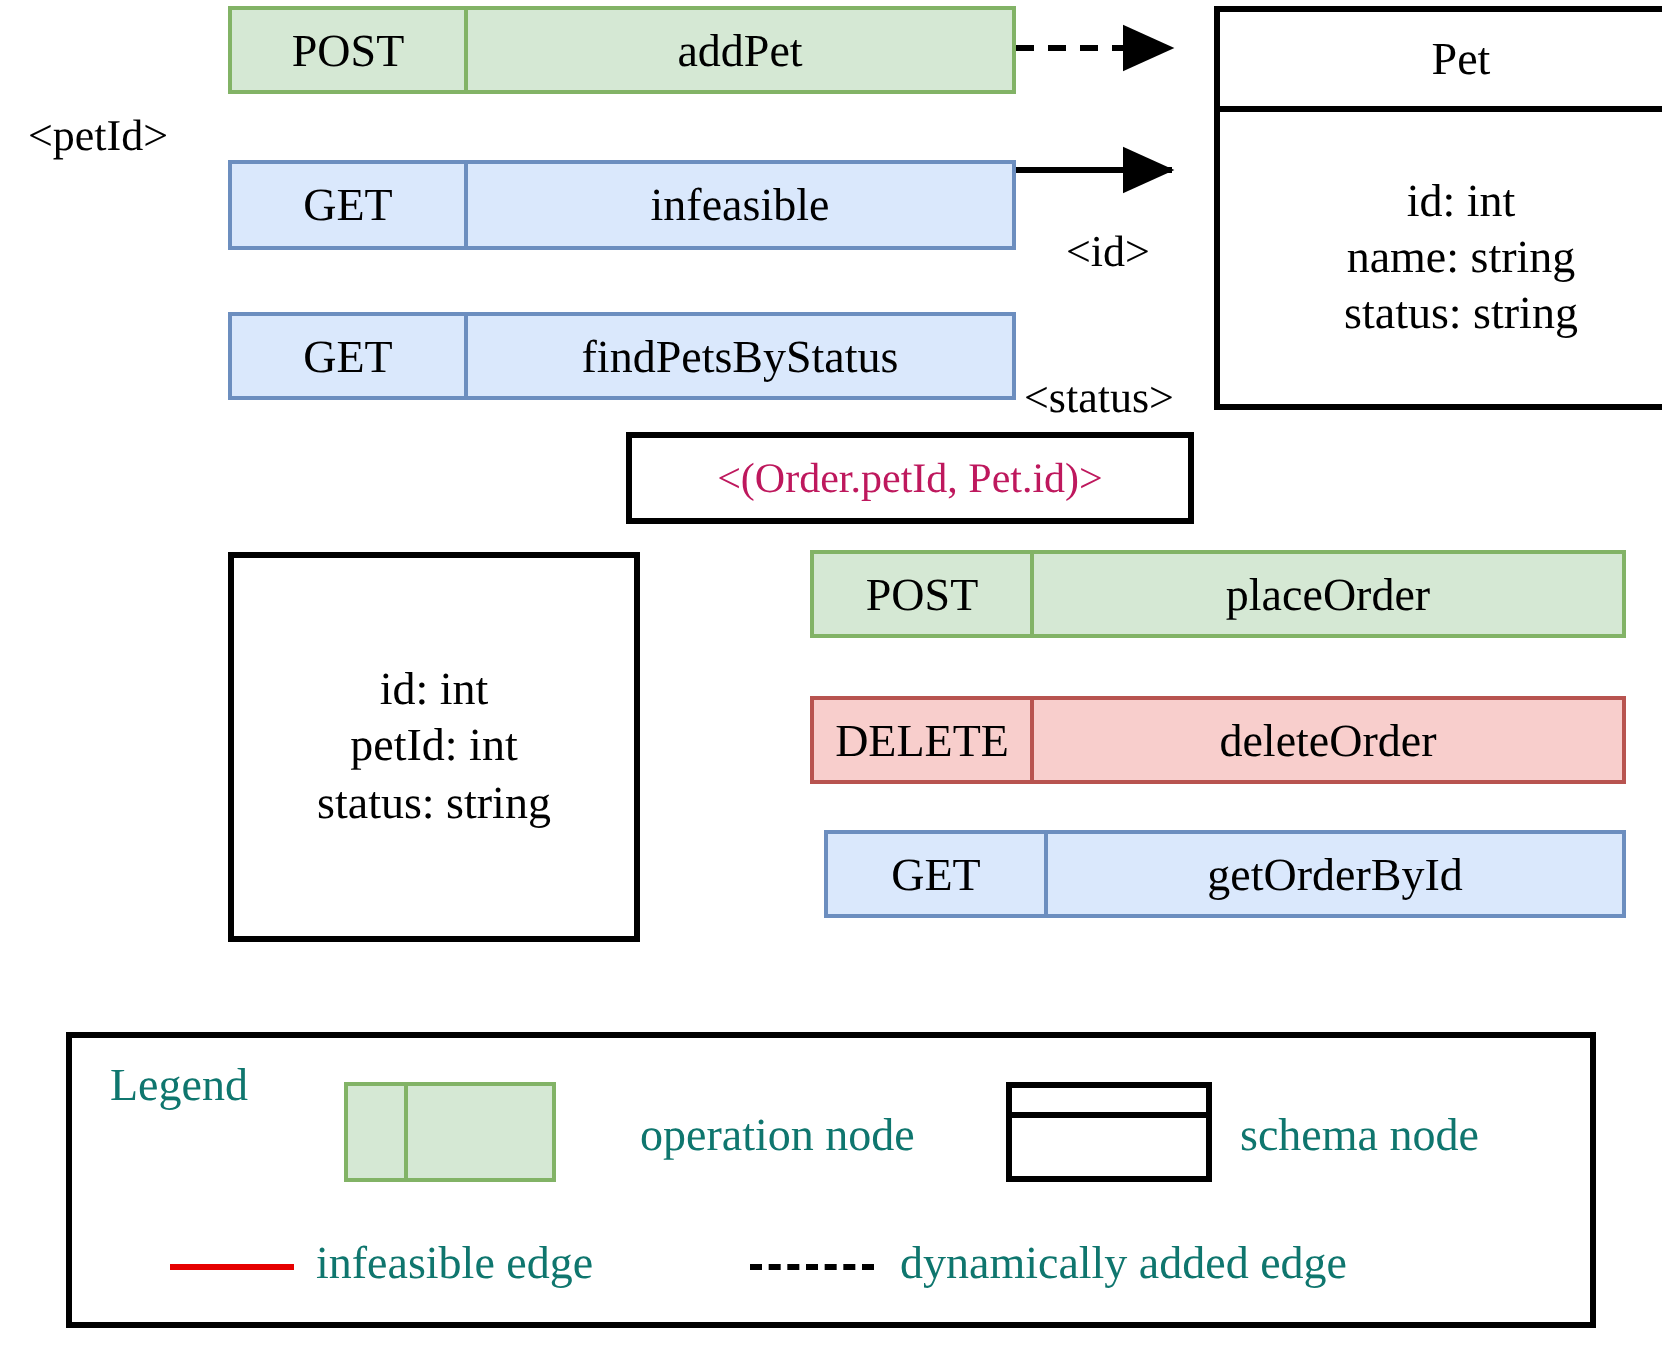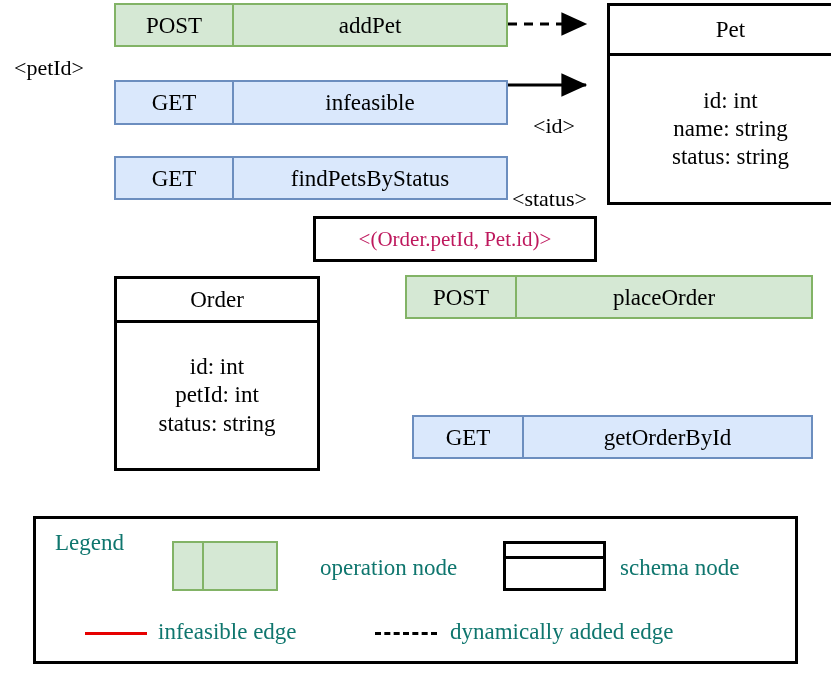--- a/index.html
+++ b/index.html
@@ -125,37 +125,40 @@
   <div class="node op blue" style="left:114px;top:156px;width:394px;height:44px;">
     <div class="verb" style="width:118px;">GET</div>
     <div class="opname">findPetsByStatus</div>
   </div>
 
   <div class="node op green" style="left:405px;top:275px;width:408px;height:44px;">
     <div class="verb" style="width:110px;">POST</div>
     <div class="opname">placeOrder</div>
   </div>
 
+  <div class="node op red" style="left:405px;top:348px;width:408px;height:44px;">
+    <div class="verb" style="width:110px;">DELETE</div>
+    <div class="opname">deleteOrder</div>
+  </div>
 
   <div class="node op blue" style="left:412px;top:415px;width:401px;height:44px;">
     <div class="verb" style="width:110px;">GET</div>
     <div class="opname">getOrderById</div>
   </div>
 
   <div class="schema" style="left:607px;top:3px;width:247px;height:202px;">
     <div class="hdr" style="height:50px;">Pet</div>
     <div class="body">
       <div>id: int</div>
       <div>name: string</div>
       <div>status: string</div>
     </div>
   </div>
 
   <div class="schema" style="left:114px;top:276px;width:206px;height:195px;">
-    <div class="hdr" style="height:44px;">Order</div>
     <div class="body">
       <div>id: int</div>
       <div>petId: int</div>
       <div>status: string</div>
     </div>
   </div>
 
   <div class="edgelabel" style="left:14px;top:55px;">&lt;petId&gt;</div>
 
   <div class="edgelabel" style="left:533px;top:113px;">&lt;id&gt;</div>

